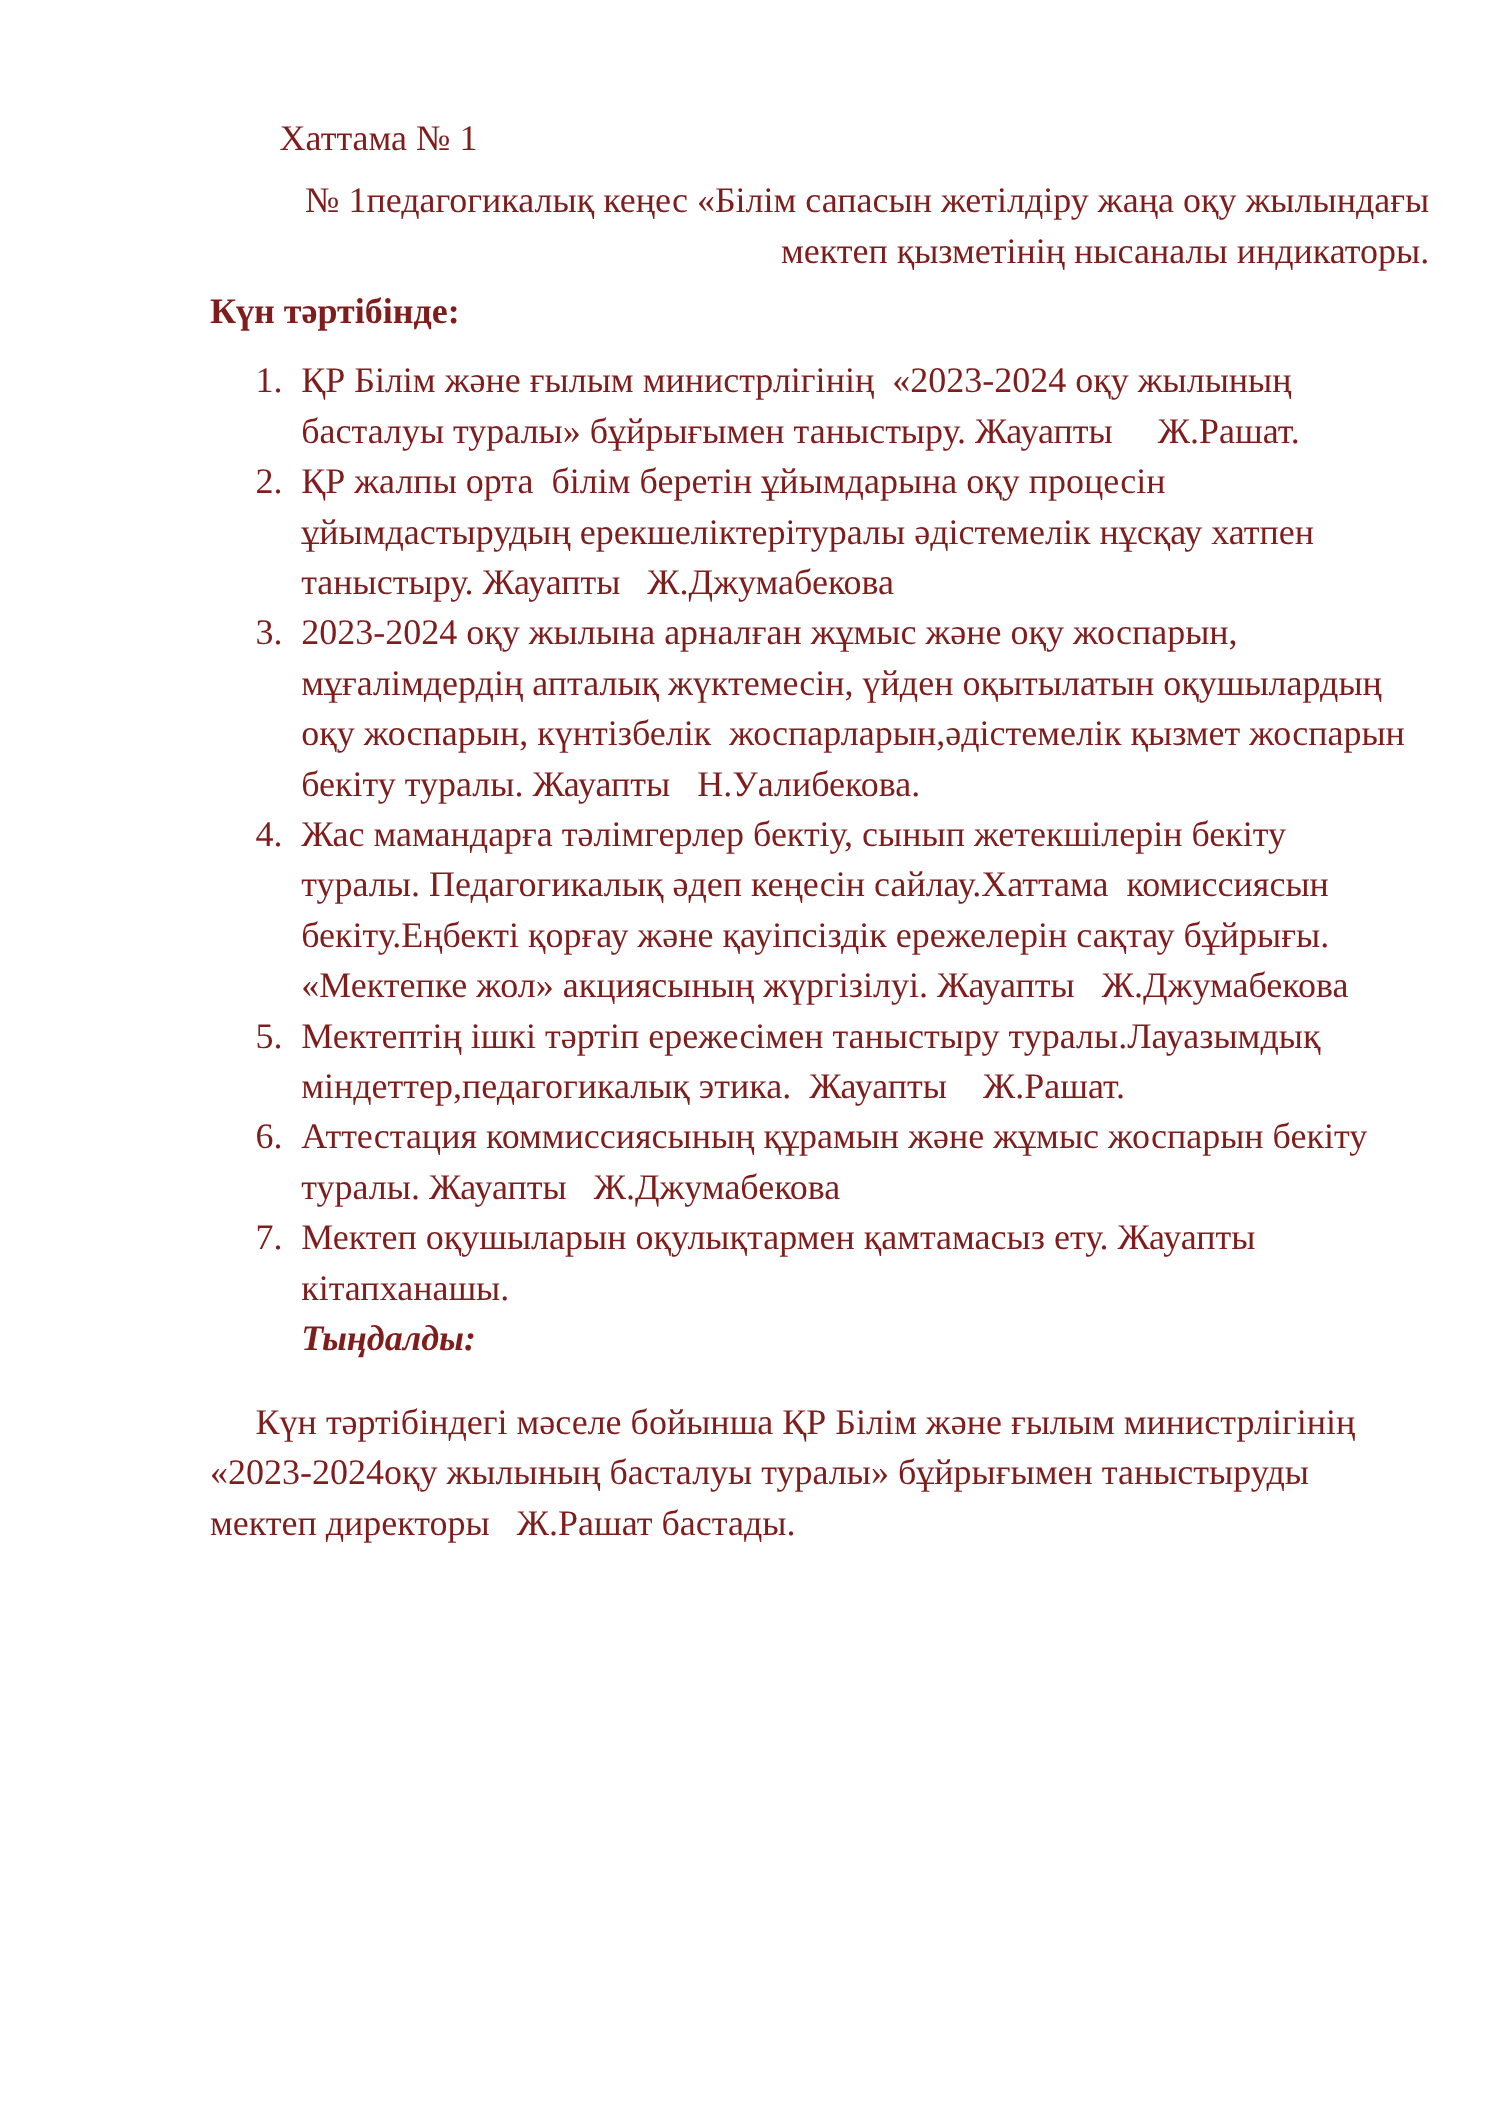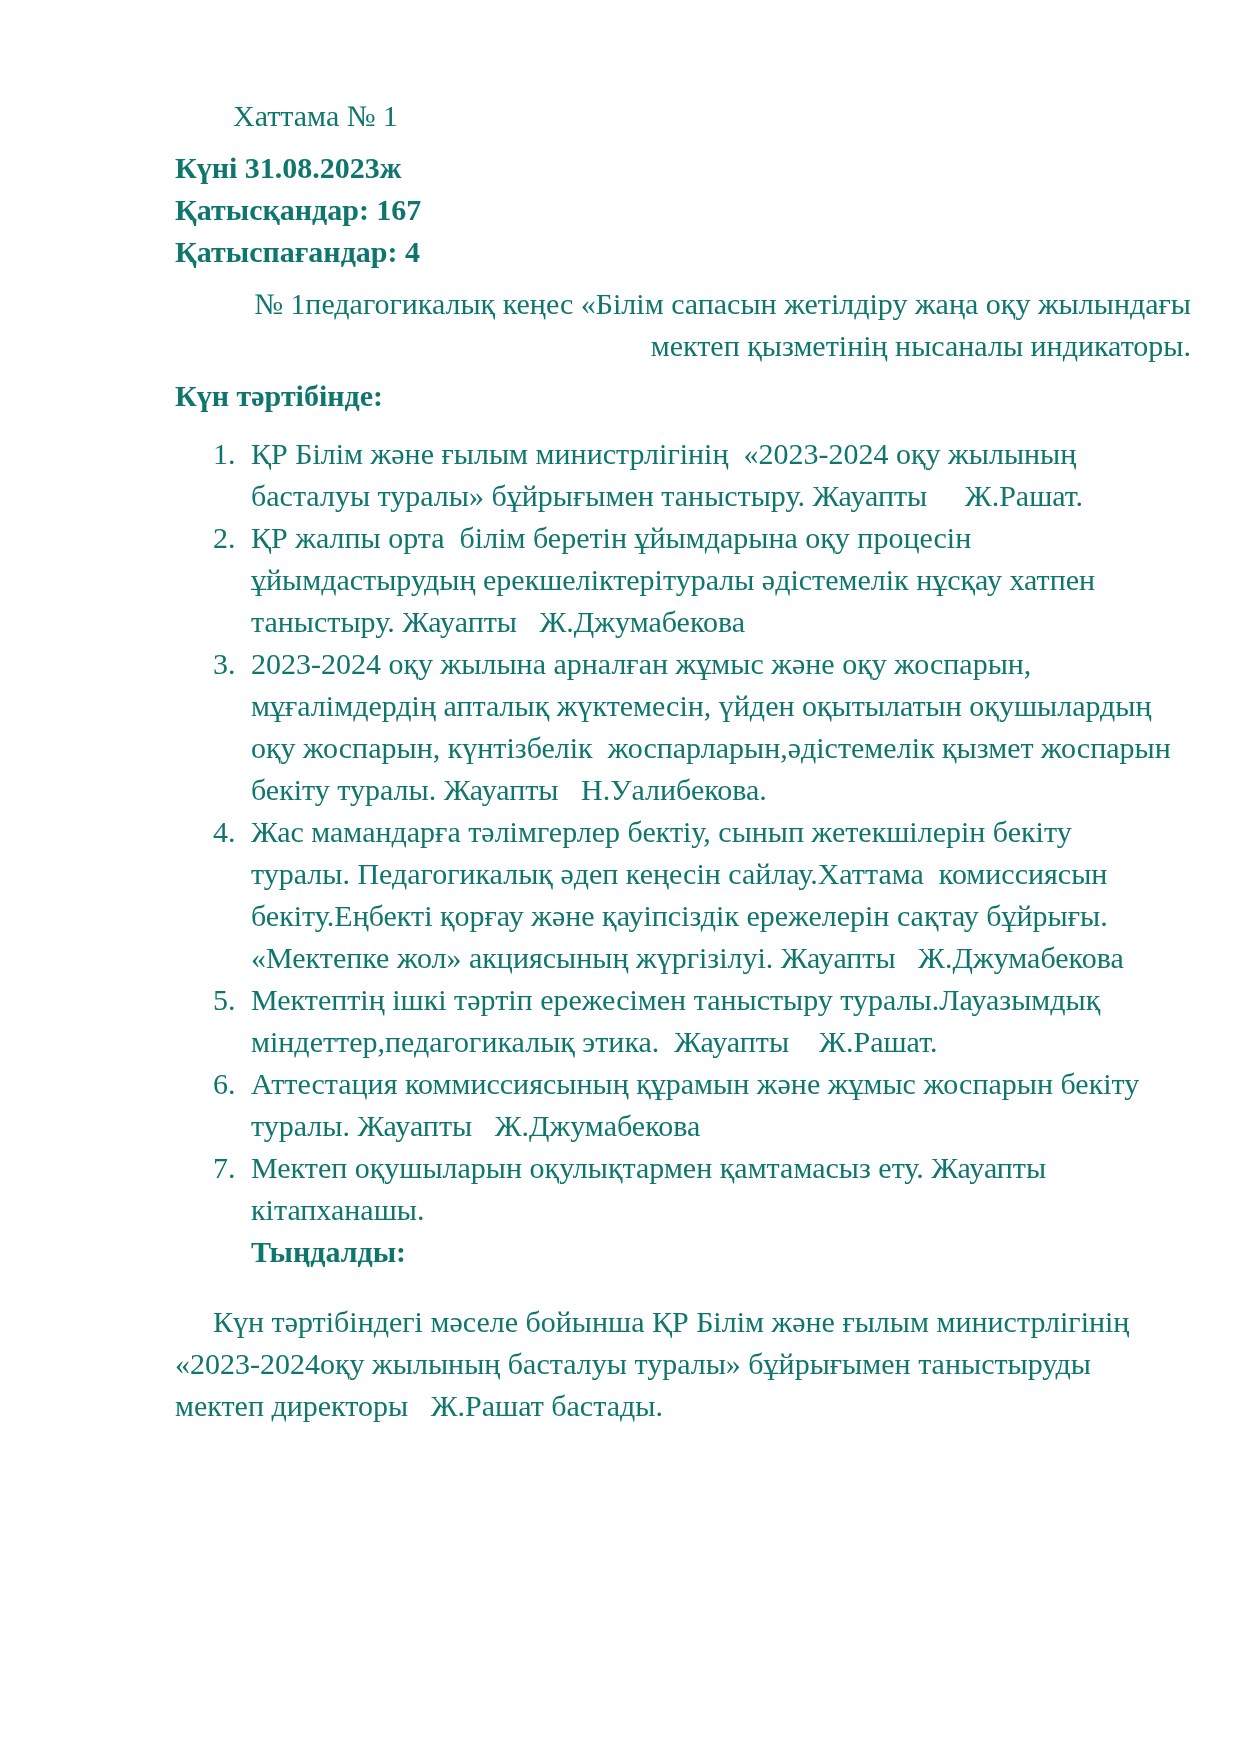--- a/index.html
+++ b/index.html
@@ -5,21 +5,21 @@
   html, body {
     margin: 0;
     padding: 0;
     background: #ffffff;
   }
   .page {
     position: relative;
     width: 1241px;
     height: 1755px;
     background: #ffffff;
-    color: #0f766e;
+    color: #7f1d1d;
     overflow: hidden;
     font-family: "Liberation Serif", "DejaVu Serif", serif;
     font-size: 30px;
     line-height: 42px;
   }
   .doc {
     box-sizing: border-box;
     padding: 95px 50px 0 175px;
   }
   .lines {
@@ -61,44 +61,40 @@
     position: absolute;
     left: 38px;
     top: 0;
   }
   .heard-heading {
     padding-left: 76px;
     margin: 0 0 28px 0;
     font-weight: bold;
     font-size: 30px;
     line-height: 42px;
+    font-style: italic;
   }
   .body-para-1 {
     margin: 16px 0 16px 0;
     text-indent: 38px;
   }
   .body-para-2 {
     margin: 0;
     text-indent: 55px;
   }
 </style>
 </head>
 <body>
 
 <div class="page">
   <div class="doc">
 
     <div class="doc-title">Хаттама № 1</div>
 
 
-    <div class="meta">
-      <div>Күні  31.08.2023ж</div>
-      <div>Қатысқандар:  167</div>
-      <div>Қатыспағандар:   4</div>
-    </div>
 
     <div class="topic lines">№ 1педагогикалық кеңес «Білім сапасын жетілдіру жаңа оқу жылындағы
 мектеп қызметінің нысаналы индикаторы.</div>
 
     <div class="agenda-heading">Күн тәртібінде:</div>
 
     <div class="agenda-list">
 
       <div class="agenda-item">
         <span class="num">1.</span>

